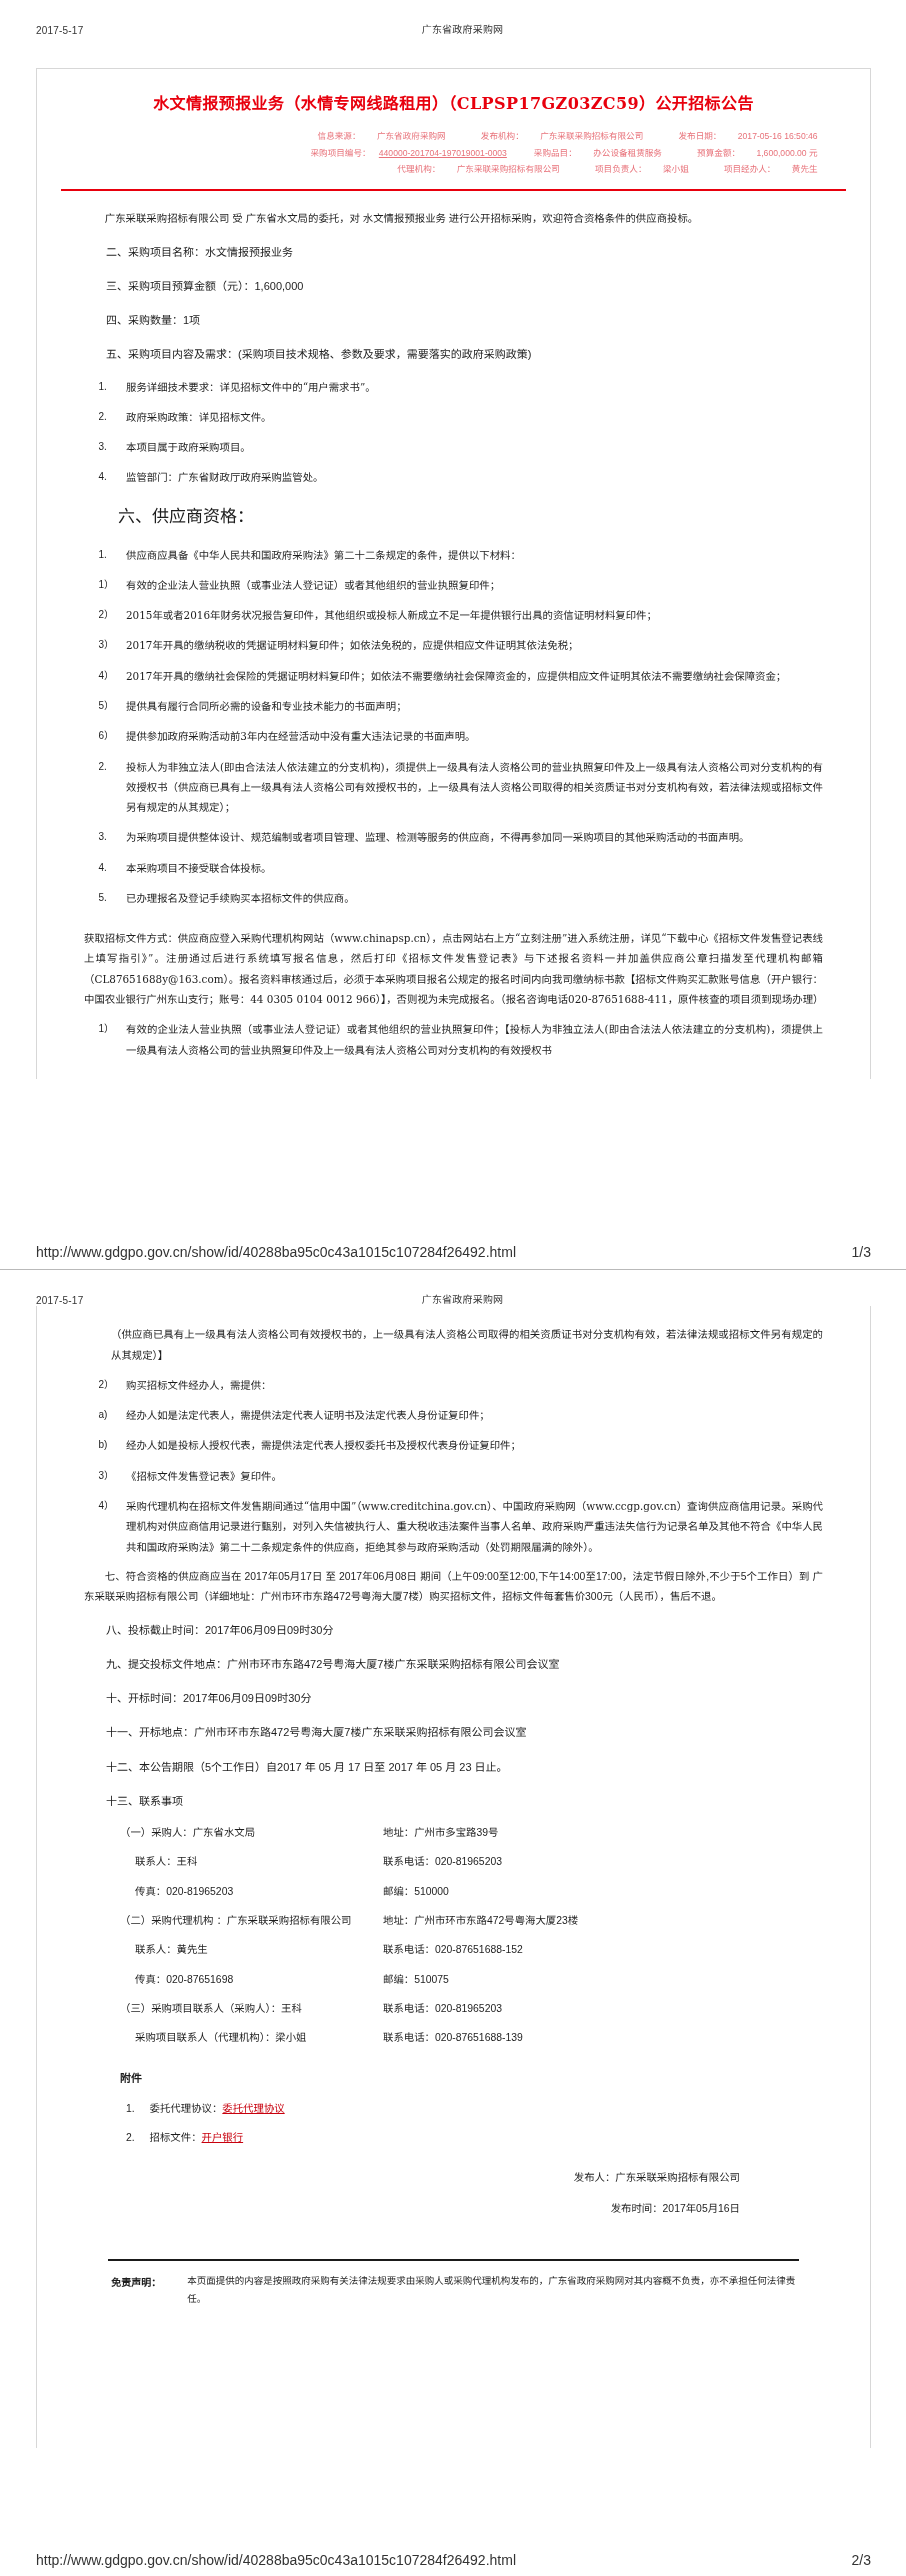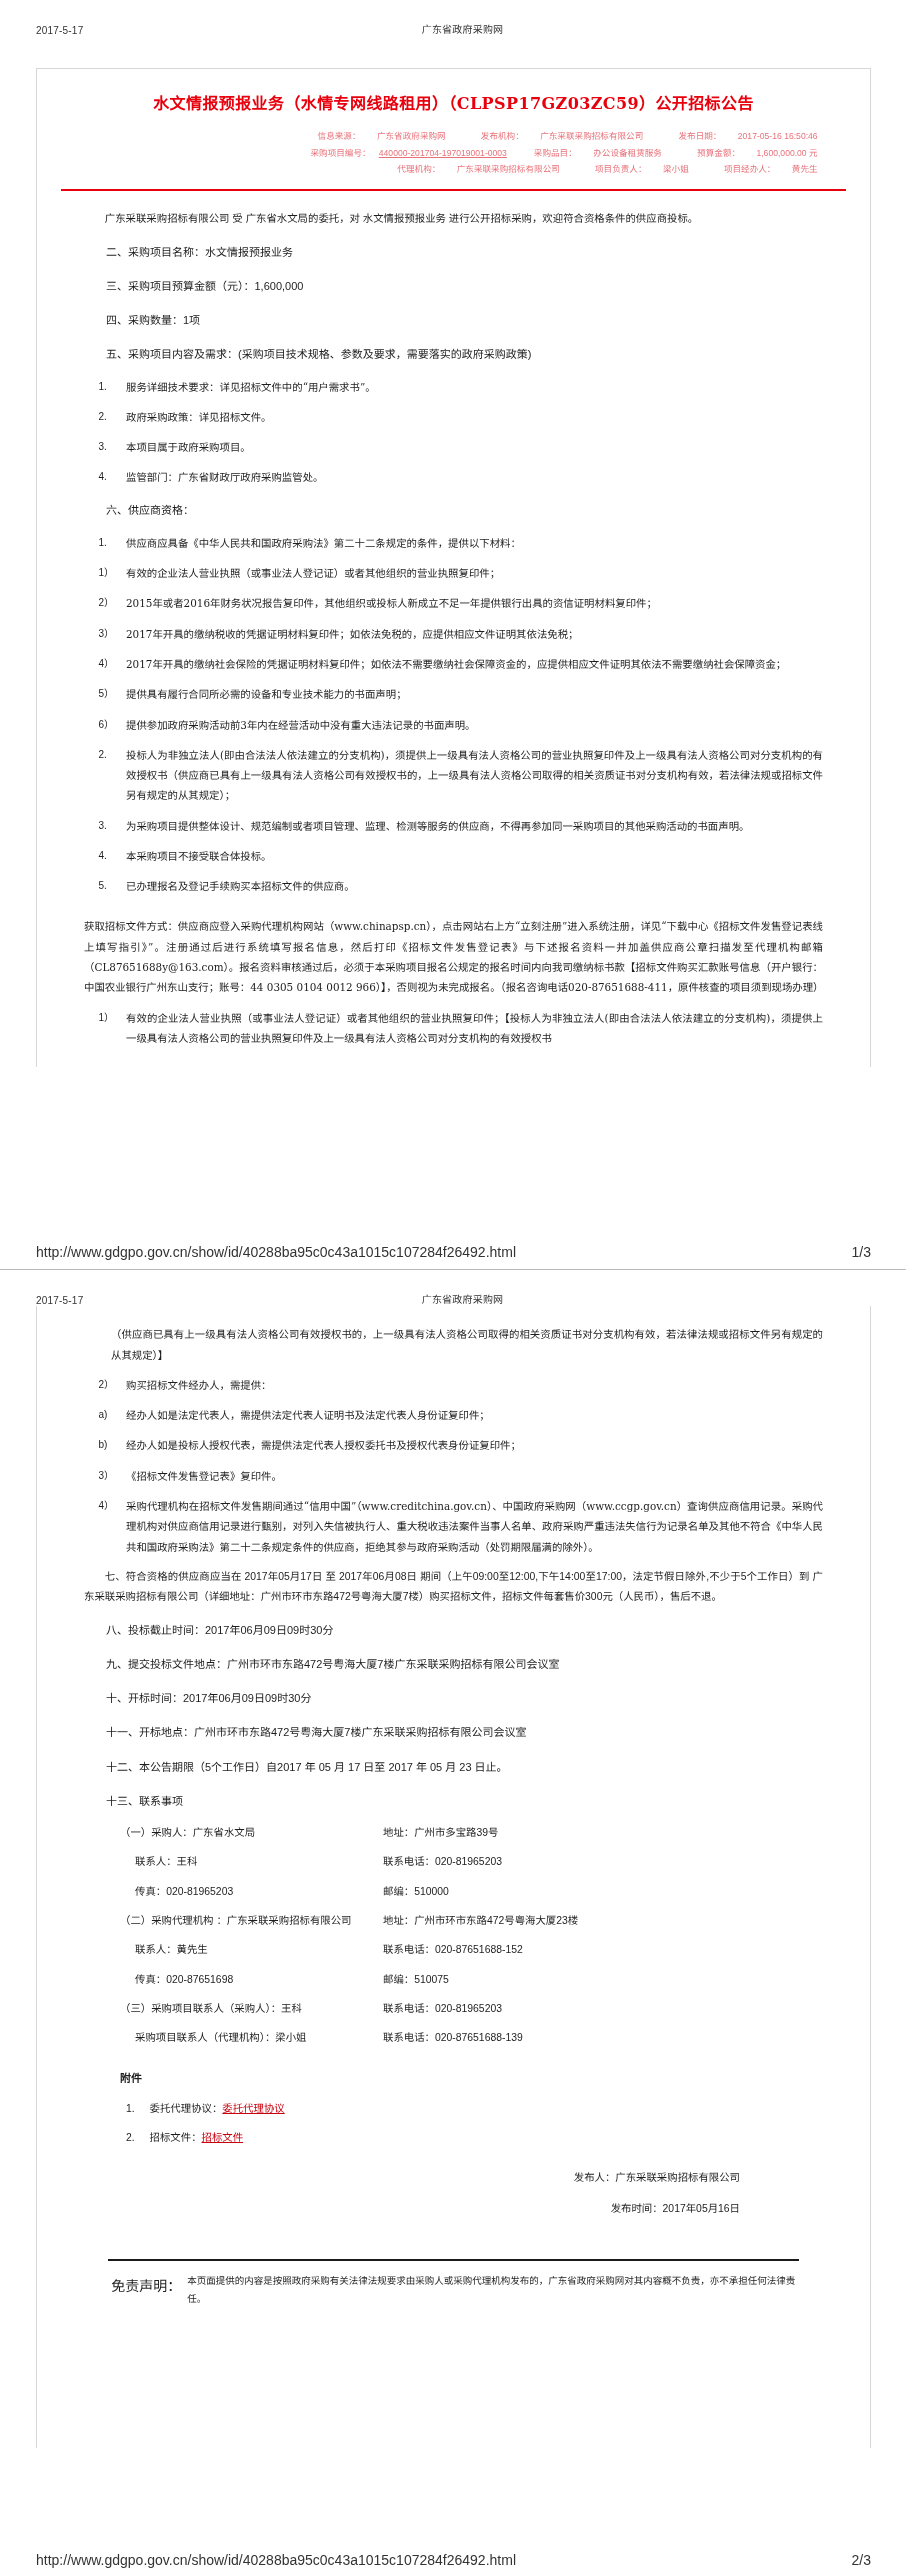--- a/index.html
+++ b/index.html
@@ -114,21 +114,21 @@
     text-indent: 2em;
     text-align: justify;
   }
   p.para.noindent { text-indent: 0; }
 
   .sec-head {
     margin: 12.7px 0 11px 0;
     text-indent: 2em;
     font-size: 11px;
   }
-  .sec-head.big { font-size: 11px; }
+  .sec-head.big { font-size: 17px; }
 
   .num-item {
     display: flex;
     margin: 0 0 10px 0;
     align-items: flex-start;
   }
   .num-item .marker {
     width: 42px;
     flex: 0 0 42px;
     padding-left: 14.5px;
@@ -188,22 +188,22 @@
   .disclaimer {
     margin: 40px 23.6px 0 23.6px;
     border-top: 2.7px solid #1a1a1a;
     padding: 11px 3.6px 14.5px 3.6px;
     display: flex;
     align-items: flex-start;
     font-size: 9.5px;
     line-height: 1.9;
   }
   .disclaimer .dc-label {
-    font-weight: normal;
-    font-size: 14px;
+    font-weight: bold;
+    font-size: 10px;
     flex: 0 0 76px;
     padding-top: 0.9px;
   }
   .disclaimer .dc-text { flex: 1; }
 </style>
 </head>
 <body>
 
 <div class="page page-1">
 
@@ -418,21 +418,21 @@
 
       <div class="attach-item">
         <div class="marker">1.</div>
         <div>
           <span>委托代理协议：</span><a class="attach-link">委托代理协议</a>
         </div>
       </div>
       <div class="attach-item">
         <div class="marker">2.</div>
         <div>
-          <span>招标文件：</span><a class="attach-link">招标文件</a>
+          <span>招标文件：</span><a class="attach-link">开户银行</a>
         </div>
       </div>
 
       <div class="signoff">
         <div class="line">发布人：广东采联采购招标有限公司</div>
         <div class="line">发布时间：2017年05月16日</div>
       </div>
 
       <div class="disclaimer">
         <div class="dc-label">免责声明：</div>

